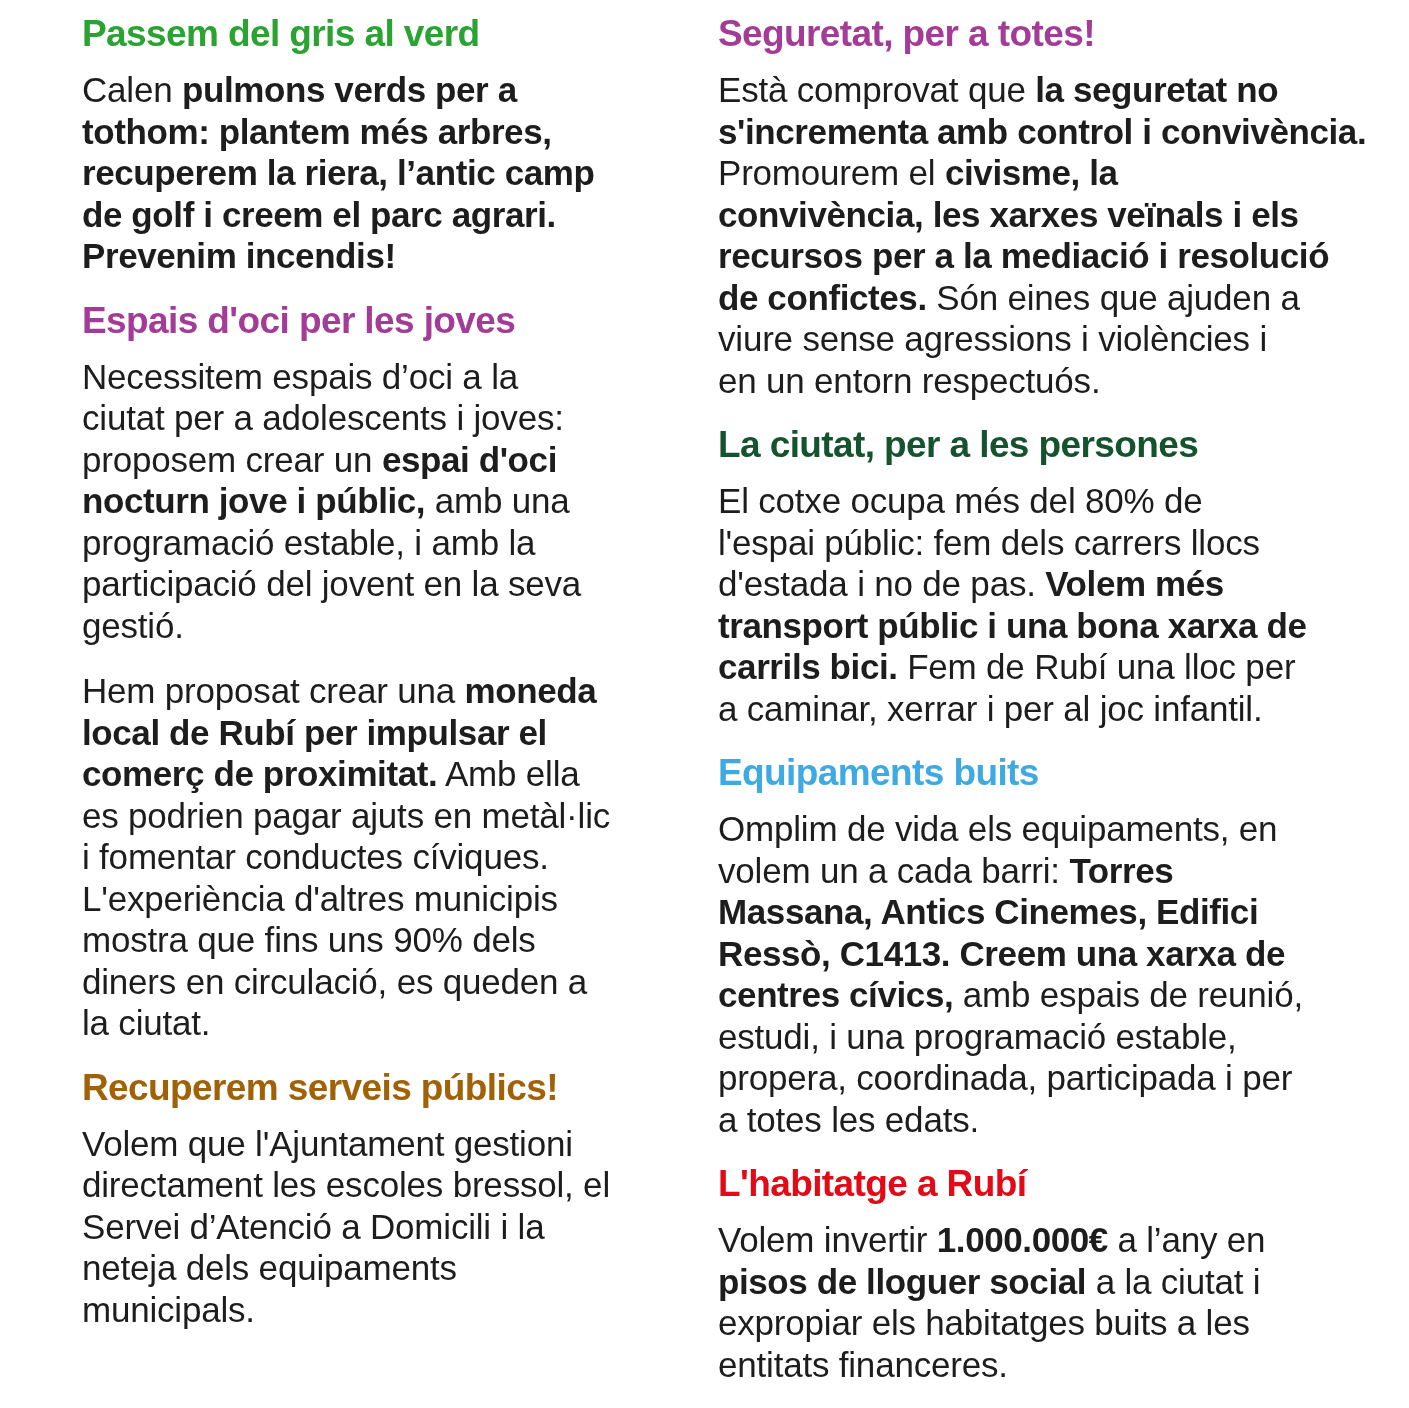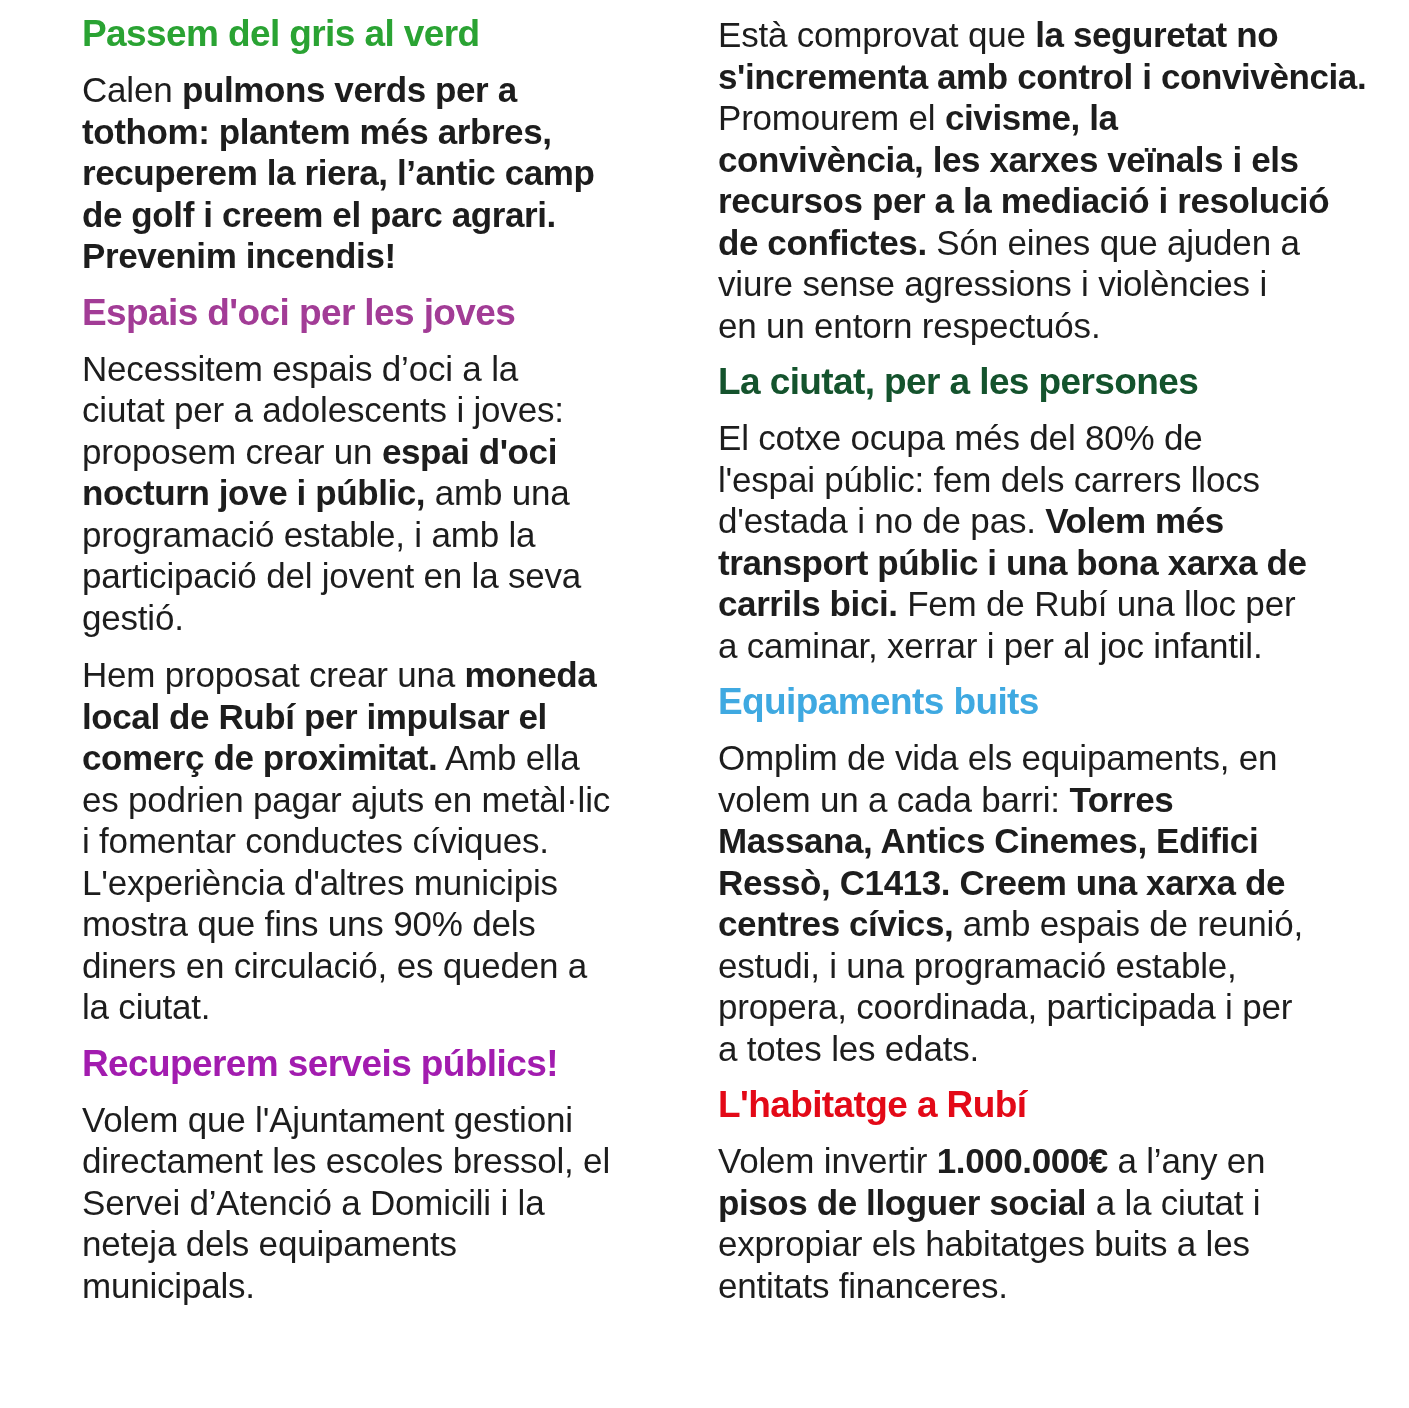--- a/index.html
+++ b/index.html
@@ -21,21 +21,21 @@
     padding: 14px 0 0 82px;
     display: grid;
     grid-template-columns: 600px 660px;
     column-gap: 36px;
     align-content: start;
   }
   .column {
     display: block;
   }
   .section + .section {
-    margin-top: 16px;
+    margin-top: 24px;
   }
   .section h2 {
     margin: 0 0 15px 0;
     font-size: 37px;
     line-height: 40px;
     font-weight: 800;
     letter-spacing: -0.6px;
   }
   .section p {
     margin: 0;
@@ -81,33 +81,34 @@
 comerç de proximitat.</span><span class="t-light"> Amb ella
 es podrien pagar ajuts en metàl·lic
 i fomentar conductes cíviques.
 L'experiència d'altres municipis
 mostra que fins uns 90% dels
 diners en circulació, es queden a
 la ciutat.</span></p>
     </div>
 
     <div class="section">
-      <h2 style="color: #a21caf;">Recuperem serveis públics!</h2>
+      <h2 style="color: #a16207;">Recuperem serveis públics!</h2>
       <p><span class="t-light">Volem que l'Ajuntament gestioni
 directament les escoles bressol, el
 Servei d’Atenció a Domicili i la
 neteja dels equipaments
 municipals.</span></p>
     </div>
 
   </div>
 
   <div class="column">
 
     <div class="section">
+      <h2 style="color: rgb(162, 60, 150);">Seguretat, per a totes!</h2>
       <p><span class="t-light">Està comprovat que </span><span class="t-med">la seguretat no
 s'incrementa amb control i convivència.</span><span class="t-light">
 Promourem el </span><span class="t-med">civisme, la
 convivència, les xarxes veïnals i els
 recursos per a la mediació i resolució
 de confictes.</span><span class="t-light"> Són eines que ajuden a
 viure sense agressions i violències i
 en un entorn respectuós.</span></p>
     </div>
 

